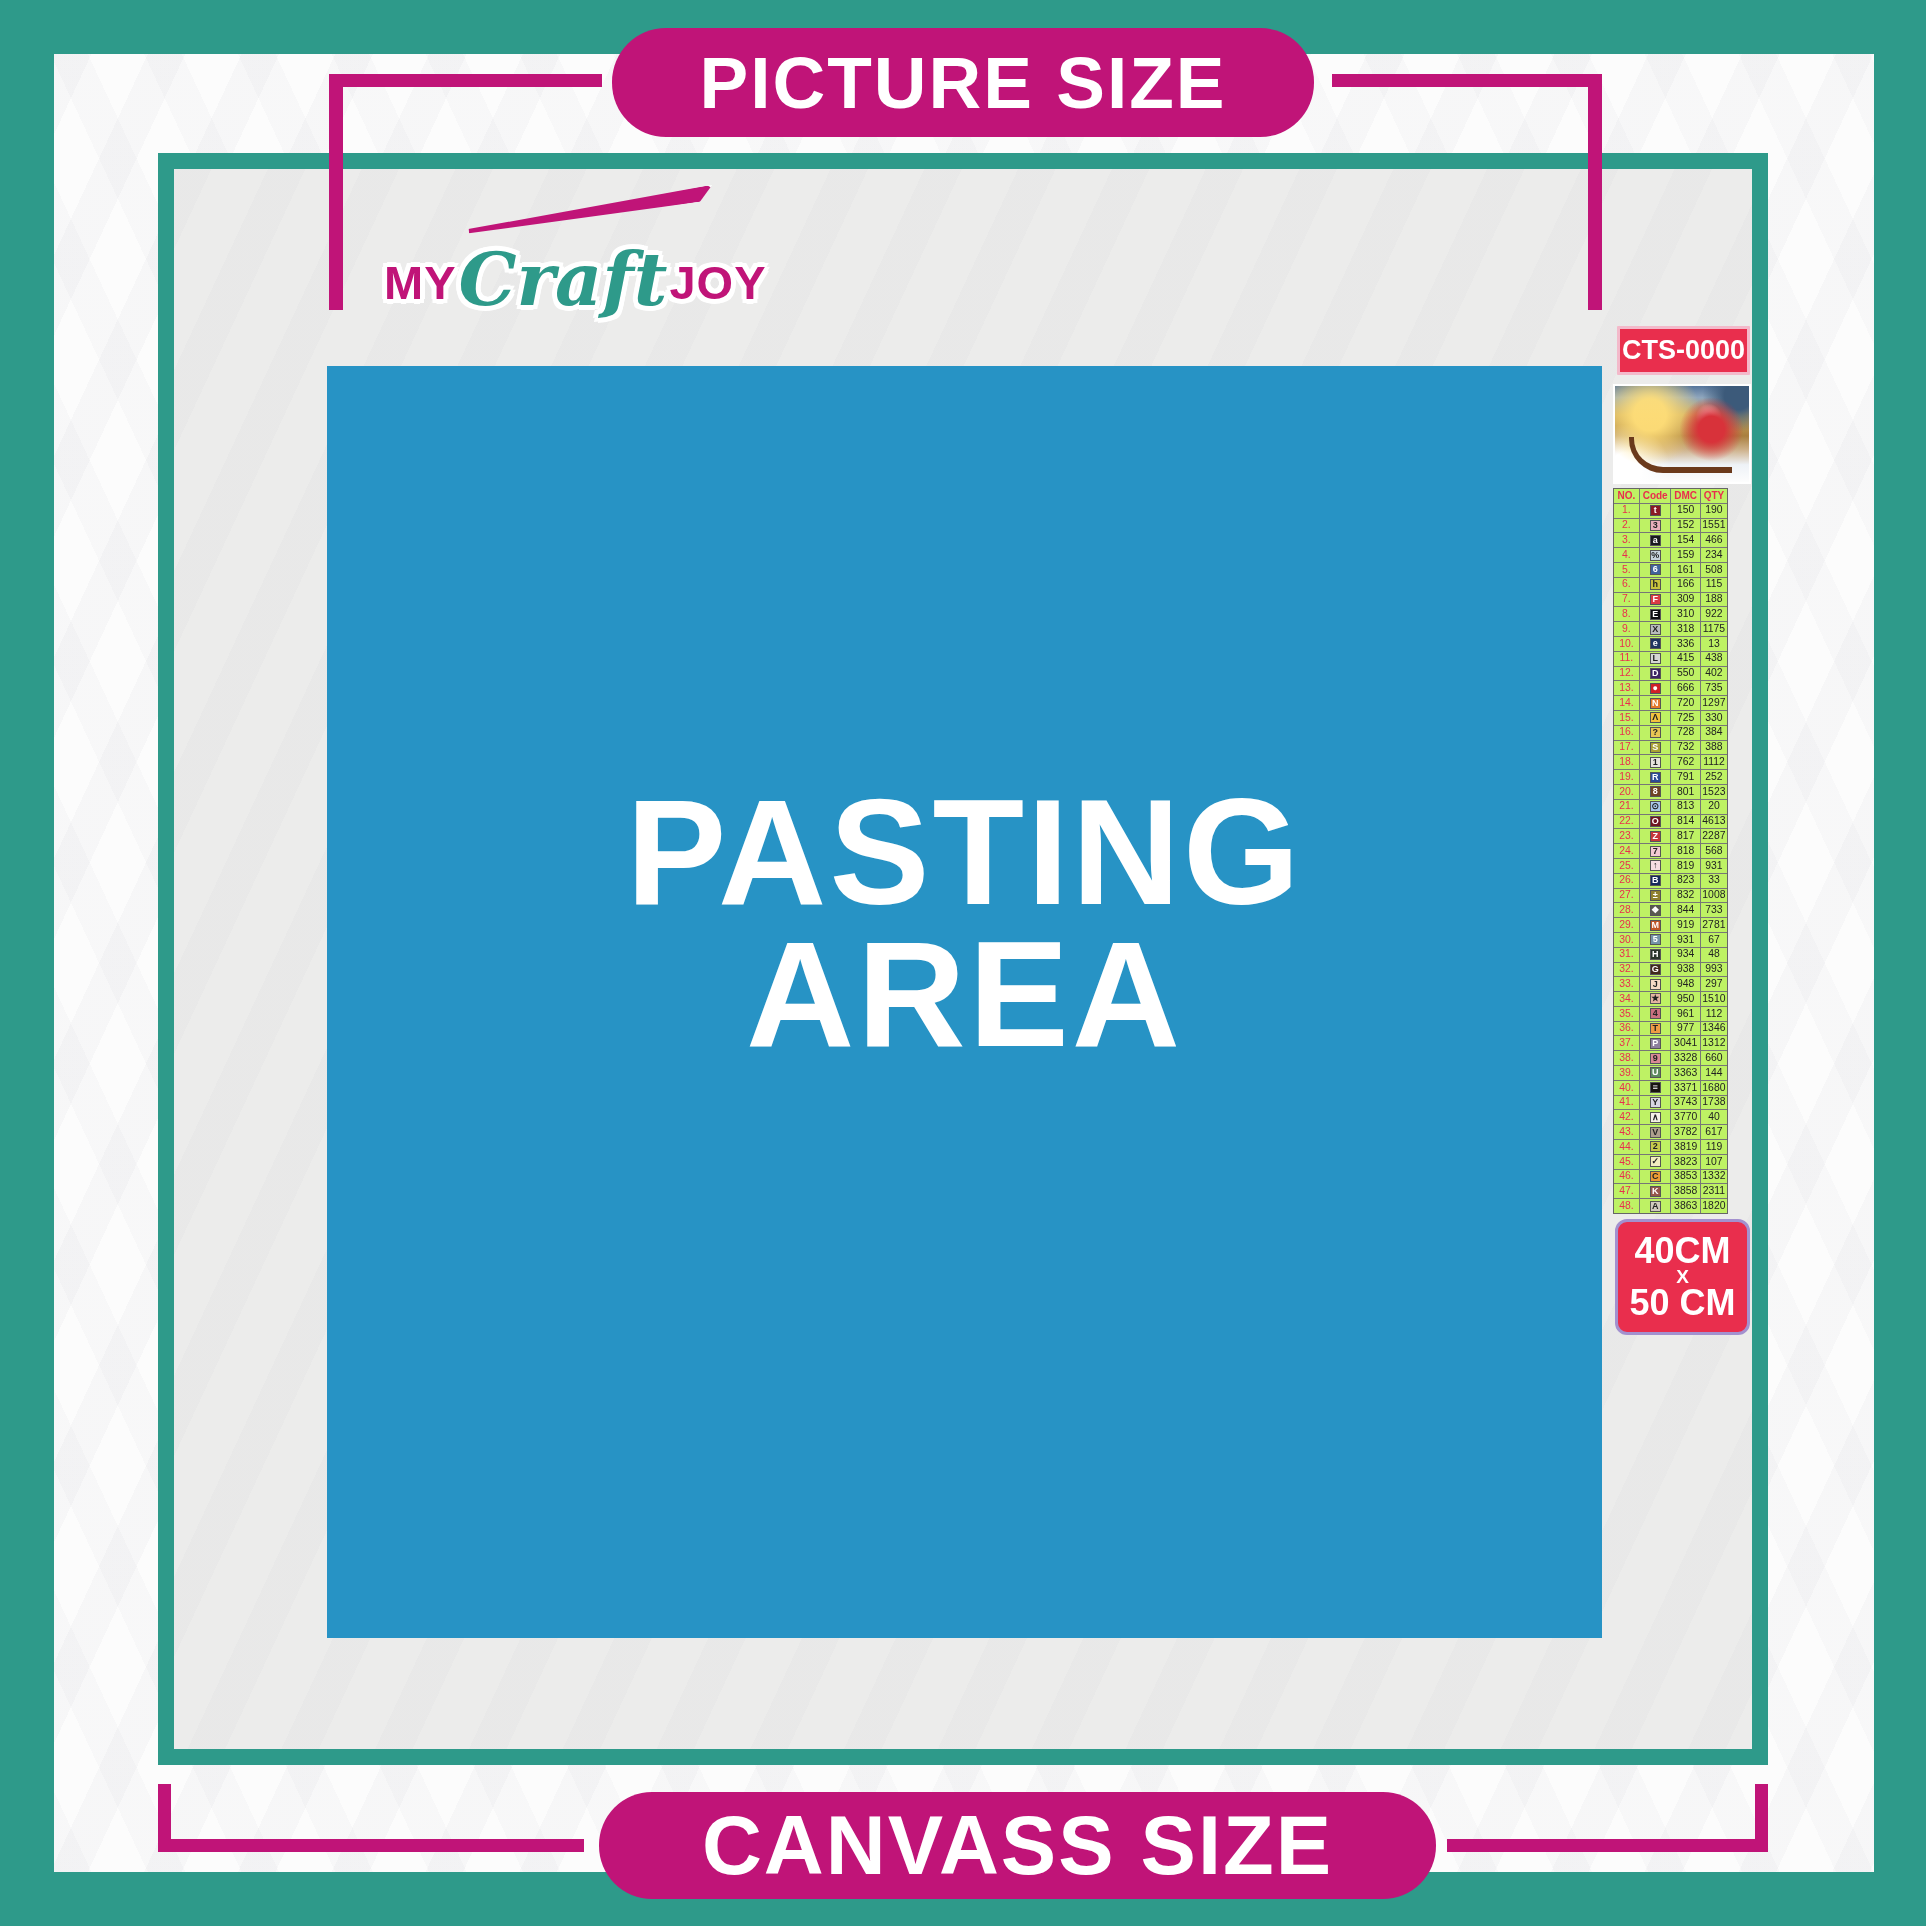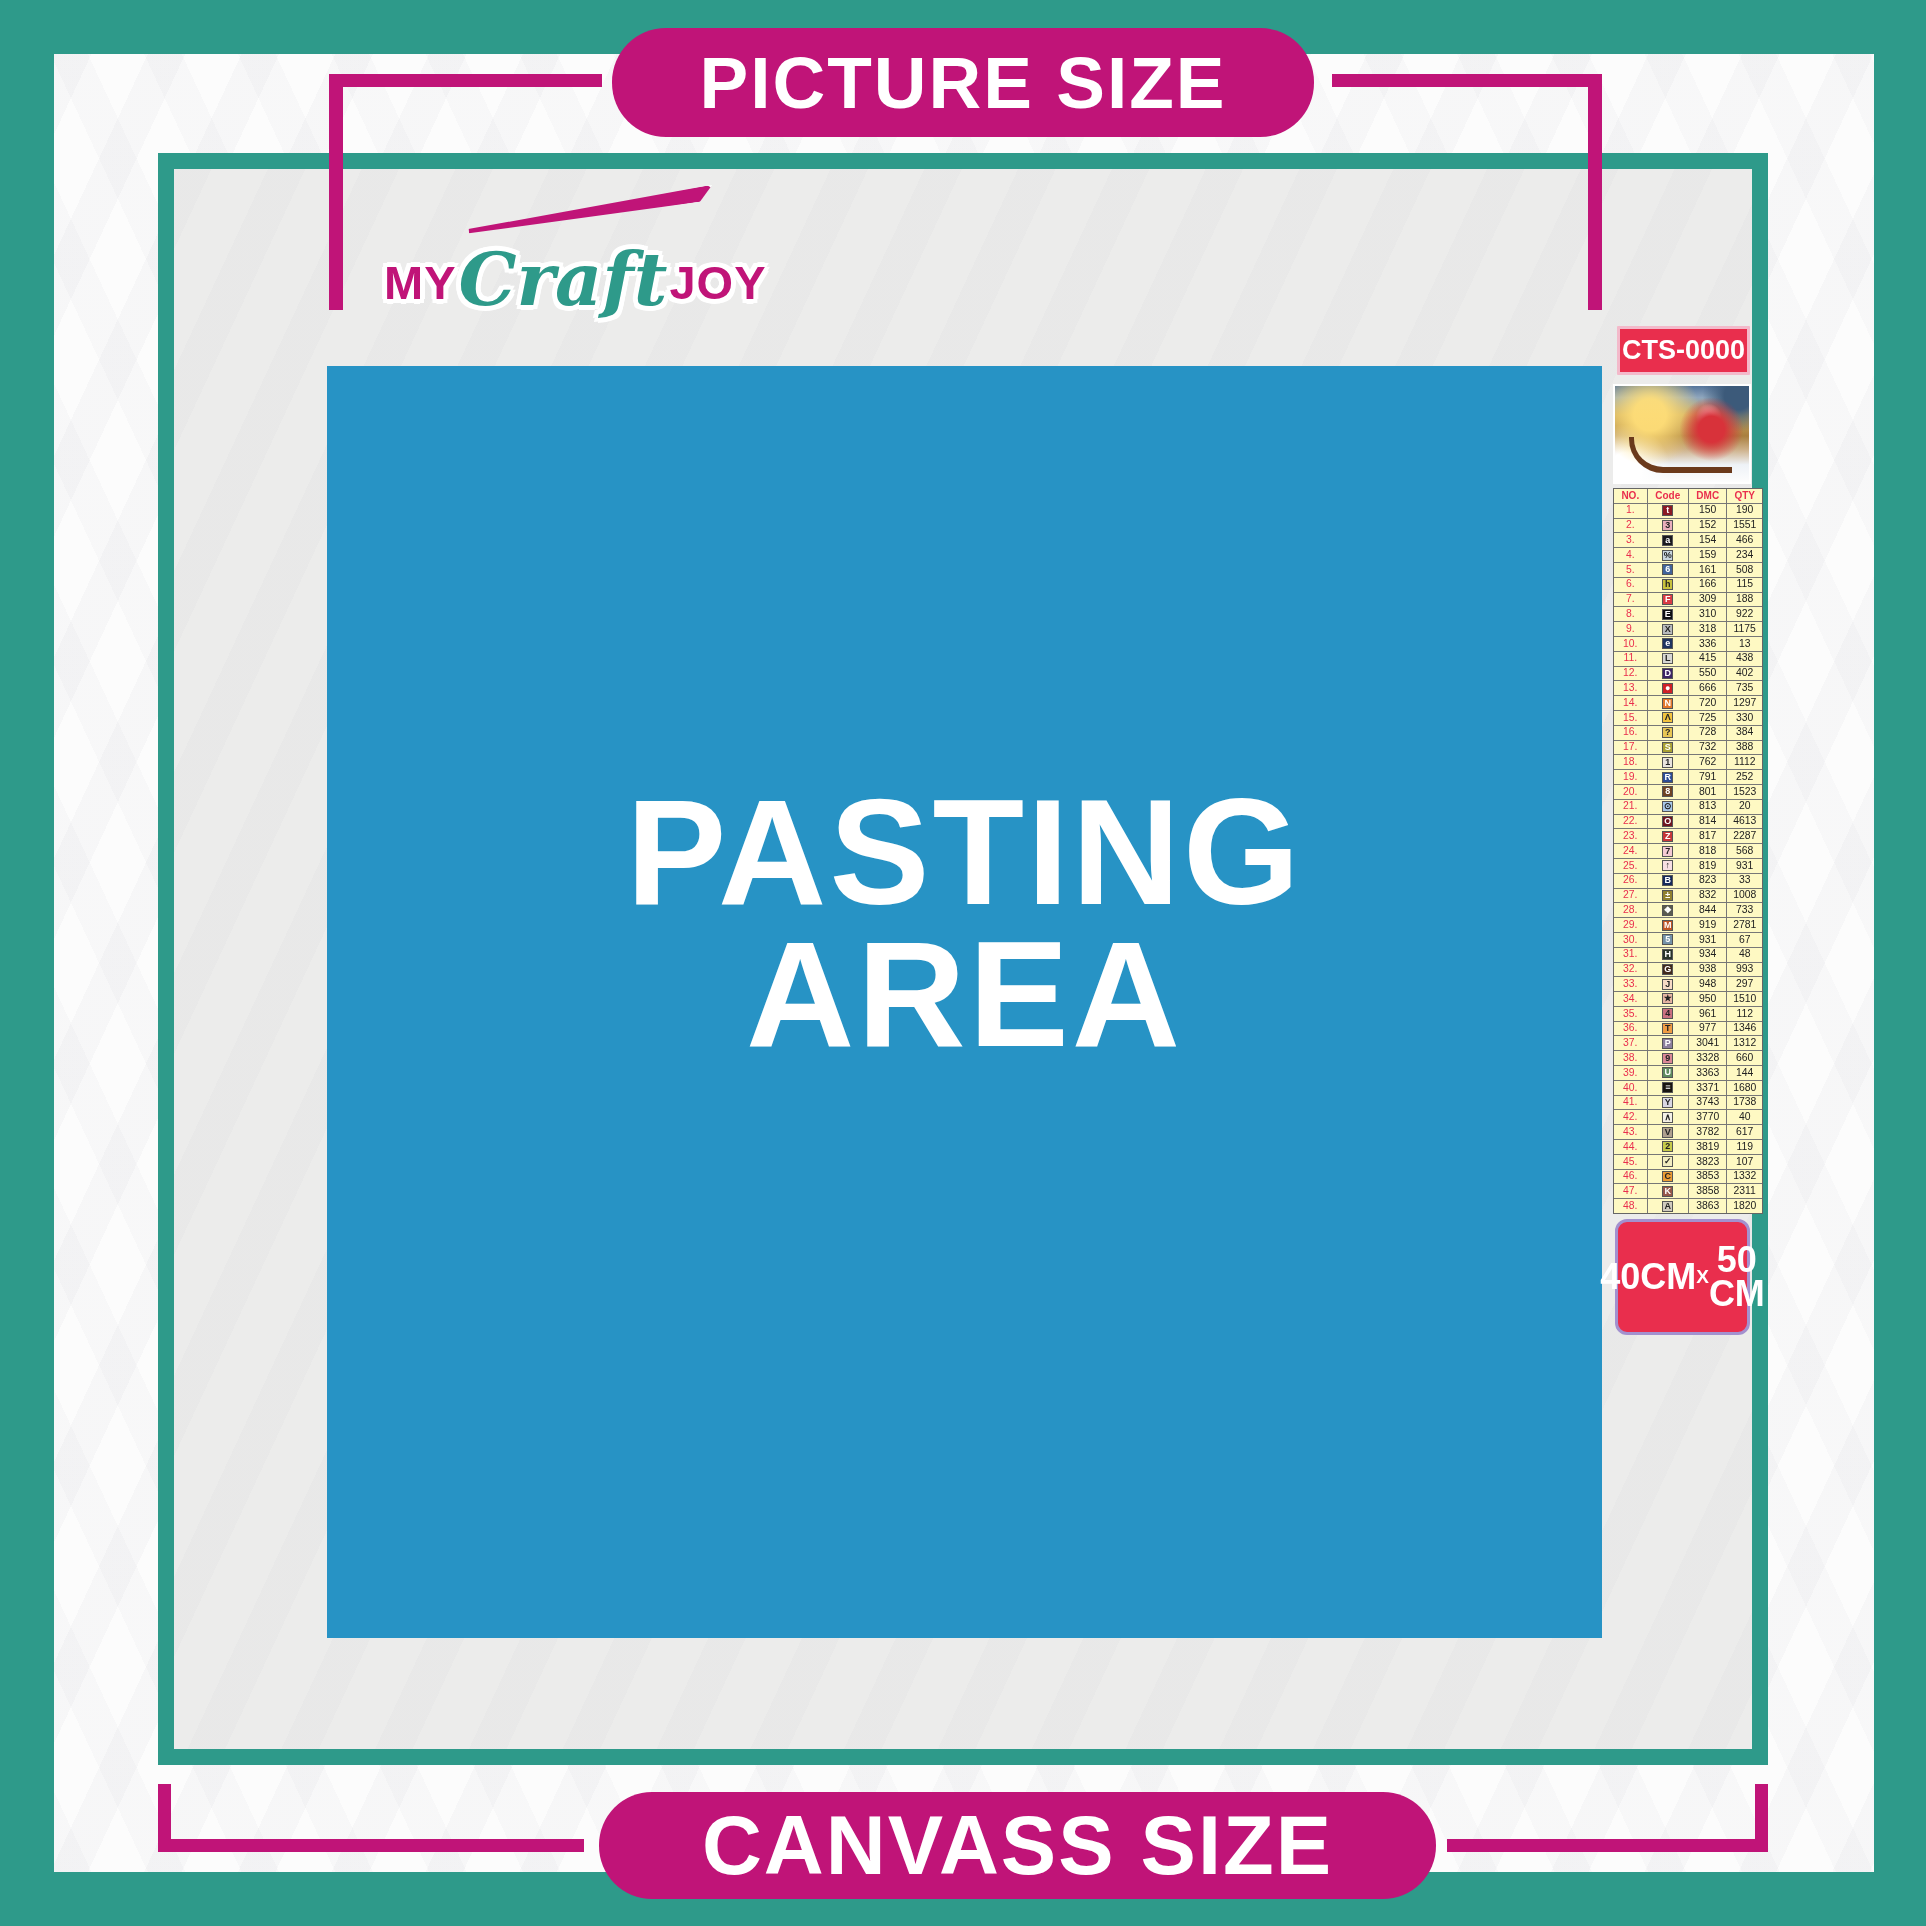--- a/index.html
+++ b/index.html
@@ -79,22 +79,22 @@
       radial-gradient(circle at 92% 10%, #3c5a7a 0 14px, rgba(60,90,122,0) 36px),
       linear-gradient(to bottom,#56759b 0%,#8fa6bd 12%,#c9a95e 30%,#a97f3e 52%,#cdb088 66%,#eef2f7 82%,#fdfdfd 100%);
   }
   .sleigh{
     position:absolute;left:14px;top:51px;width:103px;height:36px;
     border:0;border-bottom:6px solid #6b3a1c;border-left:5px solid #6b3a1c;
     border-radius:0 0 0 34px;box-sizing:border-box;
   }
   
   .legend{
-    position:absolute;left:1613px;top:488px;width:150px;height:726px;
-    box-sizing:border-box;background:#fef9c3;border:1px solid #666;
+    position:absolute;left:1613px;top:488px;width:115px;height:726px;
+    box-sizing:border-box;background:#bef264;border:1px solid #666;
     display:flex;flex-direction:column;font-size:10.4px;
   }
   .lrow{flex:1;display:flex;box-sizing:border-box;border-top:1px solid #777;}
   .lrow.head{border-top:0;}
   .lrow .c{
     box-sizing:border-box;border-left:1px solid #777;
     display:flex;align-items:center;justify-content:center;
     color:#222;line-height:1;overflow:hidden;
   }
   .lrow .c:first-child{border-left:0;}
@@ -106,21 +106,21 @@
   .c.no{color:var(--red,#e92e4d);}
   .sym{
     display:inline-flex;align-items:center;justify-content:center;
     width:11px;height:11px;font-size:9px;font-weight:bold;
     border:1px solid #555;box-sizing:border-box;line-height:1;
   }
   
   .size-box{
     position:absolute;left:1615px;top:1219px;width:135px;height:116px;box-sizing:border-box;
     background:var(--red,#e92e4d);border:3px solid #a391cf;border-radius:12px;
-    display:flex;align-items:center;justify-content:center;
+    display:flex;flex-direction:column;align-items:center;justify-content:center;
     color:#fff;font-weight:bold;text-align:center;line-height:.95;
   }
   .size-box .big{font-size:36px;}
   .size-box .x{font-size:19px;}
 </style>
 </head>
 <body>
 
 <div class="stage">
 

